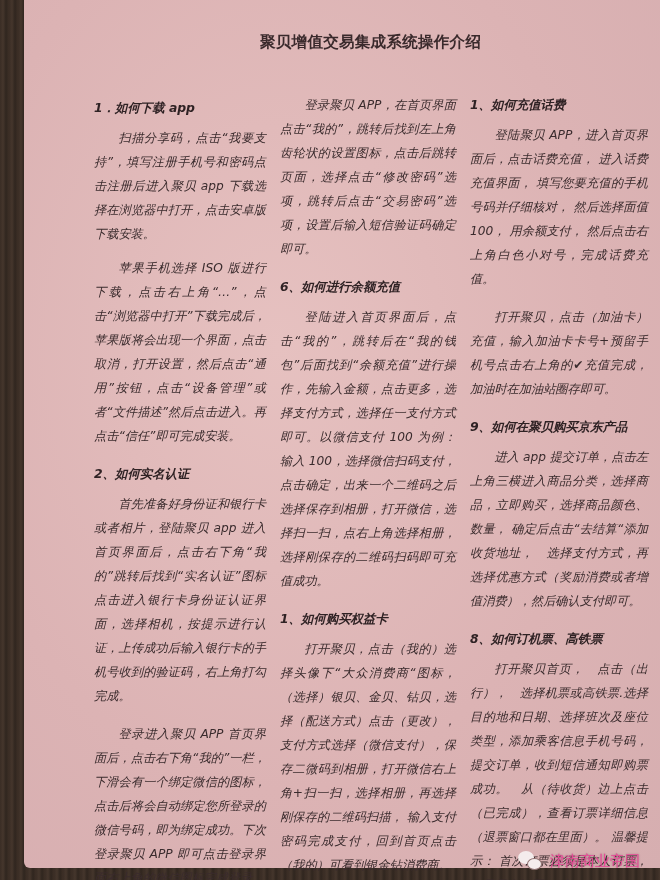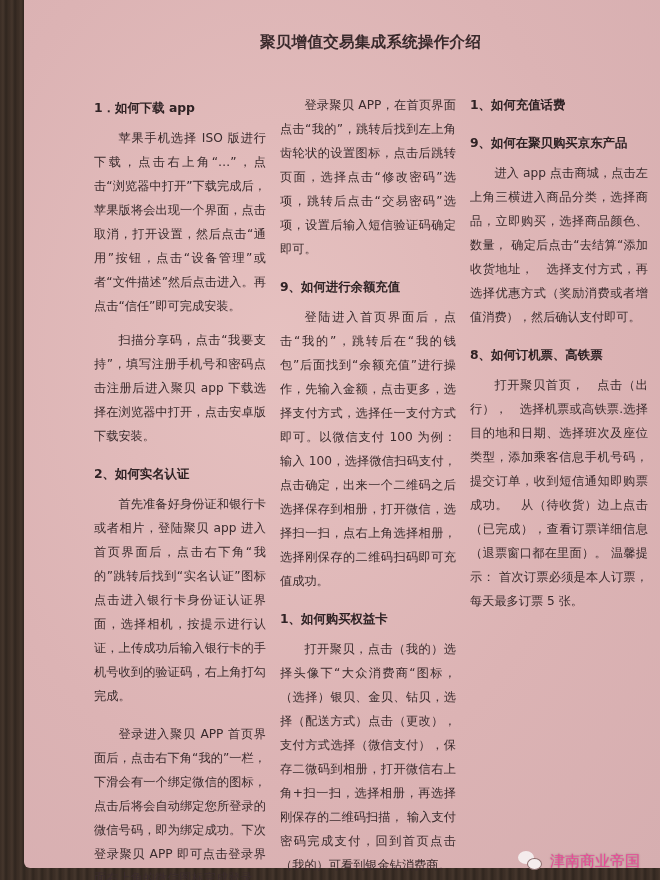--- a/index.html
+++ b/index.html
@@ -28,21 +28,21 @@
   }
   .col {
     position: absolute;
     color: #3a2b2d;
     font-size: 12.2px;
     line-height: 24px;
   }
   .col.c1 { left: 70px; top: 96px; width: 172px; }
   .col.c2 { left: 256px; top: 93px; width: 176px; }
   .col.c3 { left: 446px; top: 93px; width: 178px; }
-  .sec { margin-bottom: 14px; }
+  .sec { margin-bottom: 14px; font-style: italic; }
   .sec-title {
     font-weight: bold;
     font-size: 12.4px;
     color: #2f2224;
     margin-bottom: 6px;
   }
   .c1 .sec-title { margin-left: 0; }
   .para {
     text-indent: 2em;
     text-align: justify;
@@ -68,55 +68,57 @@
 </style>
 </head>
 <body>
 
 <div class="paper">
   <div class="title">聚贝增值交易集成系统操作介绍</div>
 
   <div class="col c1">
     <div class="sec">
       <div class="sec-title">1．如何下载 app</div>
+      <div class="para">扫描分享码，点击“我要支持”，填写注册手机号和密码点击注册后进入聚贝 app 下载选择在浏览器中打开，点击安卓版下载安装。</div>
       <div class="para">苹果手机选择 ISO 版进行下载，点击右上角“…”，点击“浏览器中打开”下载完成后，苹果版将会出现一个界面，点击取消，打开设置，然后点击“通用”按钮，点击“设备管理”或者“文件描述”然后点击进入。再点击“信任”即可完成安装。</div>
-      <div class="para">扫描分享码，点击“我要支持”，填写注册手机号和密码点击注册后进入聚贝 app 下载选择在浏览器中打开，点击安卓版下载安装。</div>
     </div>
     <div class="sec">
       <div class="sec-title">2、如何实名认证</div>
       <div class="para">首先准备好身份证和银行卡或者相片，登陆聚贝 app 进入首页界面后，点击右下角“我的”跳转后找到“实名认证”图标点击进入银行卡身份证认证界面，选择相机，按提示进行认证，上传成功后输入银行卡的手机号收到的验证码，右上角打勾完成。</div>
     </div>
     <div class="sec">
       <div class="para">登录进入聚贝 APP 首页界面后，点击右下角“我的”一栏，下滑会有一个绑定微信的图标，点击后将会自动绑定您所登录的微信号码，即为绑定成功。下次登录聚贝 APP 即可点击登录界面右上角的微信图标完成登录</div>
     </div>
   </div>
 
   <div class="col c2">
     <div class="sec">
       <div class="para">登录聚贝 APP，在首页界面点击“我的”，跳转后找到左上角齿轮状的设置图标，点击后跳转页面，选择点击“修改密码”选项，跳转后点击“交易密码”选项，设置后输入短信验证码确定即可。</div>
     </div>
     <div class="sec">
-      <div class="sec-title">9、如何进行余额充值</div>
+      <div class="sec-title">6、如何进行余额充值</div>
       <div class="para">登陆进入首页界面后，点击“我的”，跳转后在“我的钱包”后面找到“余额充值”进行操作，先输入金额，点击更多，选择支付方式，选择任一支付方式即可。以微信支付 100 为例：输入 100，选择微信扫码支付，点击确定，出来一个二维码之后选择保存到相册，打开微信，选择扫一扫，点右上角选择相册，选择刚保存的二维码扫码即可充值成功。</div>
     </div>
     <div class="sec">
       <div class="sec-title">1、如何购买权益卡</div>
       <div class="para">打开聚贝，点击（我的）选择头像下“大众消费商“图标，（选择）银贝、金贝、钻贝，选择（配送方式）点击（更改），支付方式选择（微信支付），保存二微码到相册，打开微信右上角+扫一扫，选择相册，再选择刚保存的二维码扫描， 输入支付密码完成支付，回到首页点击（我的）可看到银金钻消费商。</div>
     </div>
   </div>
 
   <div class="col c3">
     <div class="sec">
       <div class="sec-title">1、如何充值话费</div>
+      <div class="para">登陆聚贝 APP，进入首页界面后，点击话费充值， 进入话费充值界面， 填写您要充值的手机号码并仔细核对， 然后选择面值 100， 用余额支付， 然后点击右上角白色小对号，完成话费充值。</div>
     </div>
     <div class="sec">
+      <div class="para">打开聚贝，点击（加油卡）充值，输入加油卡卡号+预留手机号点击右上角的✔充值完成，加油时在加油站圈存即可。</div>
     </div>
     <div class="sec">
       <div class="sec-title">9、如何在聚贝购买京东产品</div>
-      <div class="para">进入 app 点击商城，点击左上角三横进入商品分类，选择商品，立即购买，选择商品颜色、数量， 确定后点击“去结算“添加收货地址，　选择支付方式，再选择优惠方式（奖励消费或者增值消费），然后确认支付即可。</div>
+      <div class="para">进入 app 提交订单，点击左上角三横进入商品分类，选择商品，立即购买，选择商品颜色、数量， 确定后点击“去结算“添加收货地址，　选择支付方式，再选择优惠方式（奖励消费或者增值消费），然后确认支付即可。</div>
     </div>
     <div class="sec">
       <div class="sec-title">8、如何订机票、高铁票</div>
       <div class="para">打开聚贝首页，　点击（出行），　选择机票或高铁票.选择目的地和日期、选择班次及座位类型，添加乘客信息手机号码，提交订单，收到短信通知即购票成功。　从（待收货）边上点击（已完成），查看订票详细信息（退票窗口都在里面）。 温馨提示： 首次订票必须是本人订票，每天最多订票 5 张。</div>
     </div>
   </div>
 </div>
 
 <div class="watermark">
   <span class="wechat-icon">

